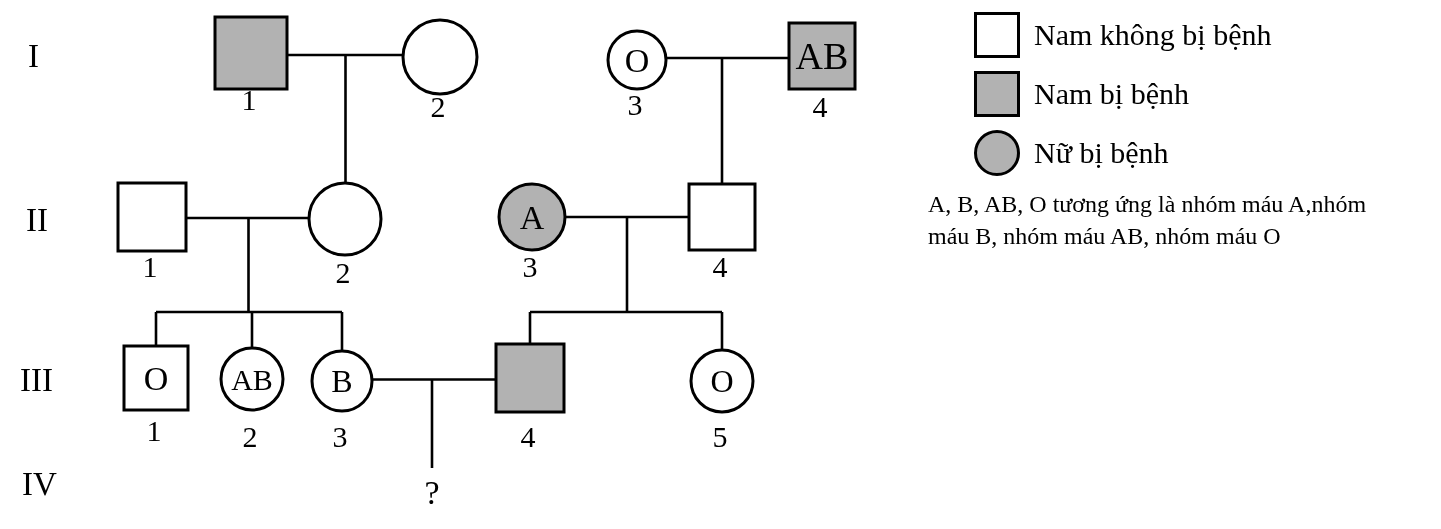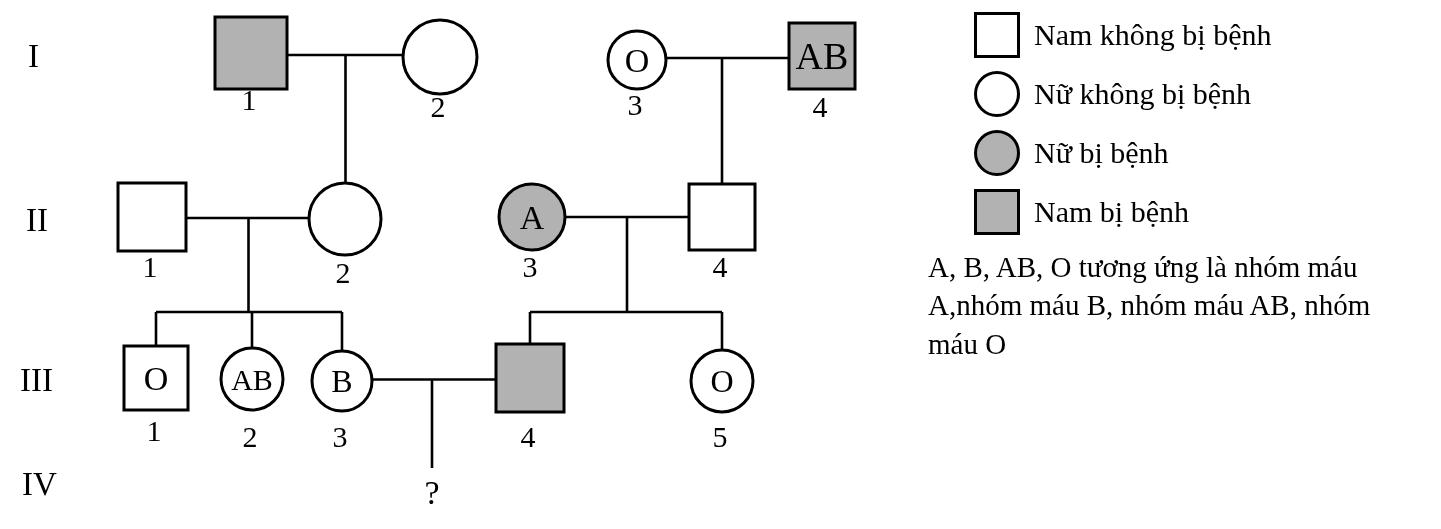--- a/index.html
+++ b/index.html
@@ -9,21 +9,21 @@
   }
   .stage svg{position:absolute;left:0;top:0;}
   svg text{font-family:"Liberation Serif",serif;fill:#000;}
   .legend{position:absolute;left:928px;top:12px;width:476px;}
   .legend-row{display:flex;align-items:center;margin-bottom:13px;padding-left:46px;}
   .shape{flex:0 0 auto;width:46px;height:46px;border:3px solid #000;background:#fff;
     margin-right:14px;box-sizing:border-box;}
   .shape.circle{border-radius:50%;}
   .shape.filled{background:#b2b2b2;}
   .legend-label{font-size:30px;white-space:nowrap;}
-  .legend-note{margin-top:4px;font-size:29px;line-height:1.32;width:470px;}
+  .legend-note{margin-top:4px;font-size:24px;line-height:1.32;width:470px;}
 </style>
 </head>
 <body>
 
 <div class="stage">
   <svg id="pedigree-svg" width="1441" height="529" viewBox="0 0 1441 529">
       <g>
         <line x1="251" y1="55" x2="440" y2="55" stroke="#000000" stroke-width="2.6"></line>
         <line x1="345.5" y1="55" x2="345.5" y2="219" stroke="#000000" stroke-width="2.6"></line>
         <line x1="637" y1="58" x2="822" y2="58" stroke="#000000" stroke-width="2.6"></line>
@@ -111,27 +111,23 @@
         <text x="22" y="495" font-size="33">IV</text>
       </g>
     </svg>
   <div class="legend">
     <div id="legend-items">
         <div class="legend-row">
           <span class="shape square"></span>
           <span class="legend-label">Nam không bị bệnh</span>
         </div>
         <div class="legend-row">
-          <span class="shape circle"></span>
-          <span class="legend-label">Nữ không bị bệnh</span>
+          <span class="shape square filled"></span>
+          <span class="legend-label">Nam bị bệnh</span>
         </div>
         <div class="legend-row">
           <span class="shape circle filled"></span>
           <span class="legend-label">Nữ bị bệnh</span>
-        </div>
-        <div class="legend-row">
-          <span class="shape square filled"></span>
-          <span class="legend-label">Nam bị bệnh</span>
         </div>
       </div>
     <div class="legend-note">A, B, AB, O tương ứng là nhóm máu A,nhóm máu B, nhóm máu AB, nhóm máu O</div>
   </div>
 </div>
 
 </body></html>

